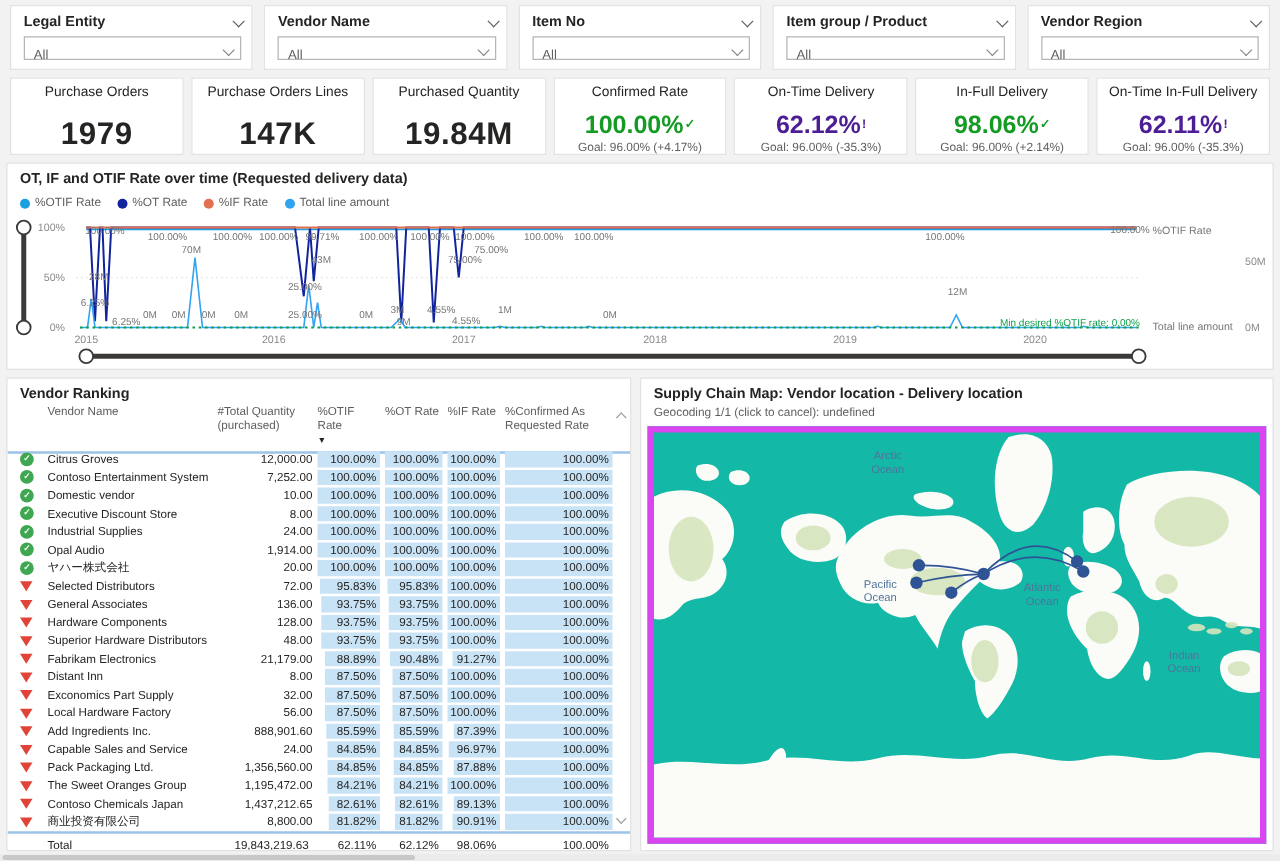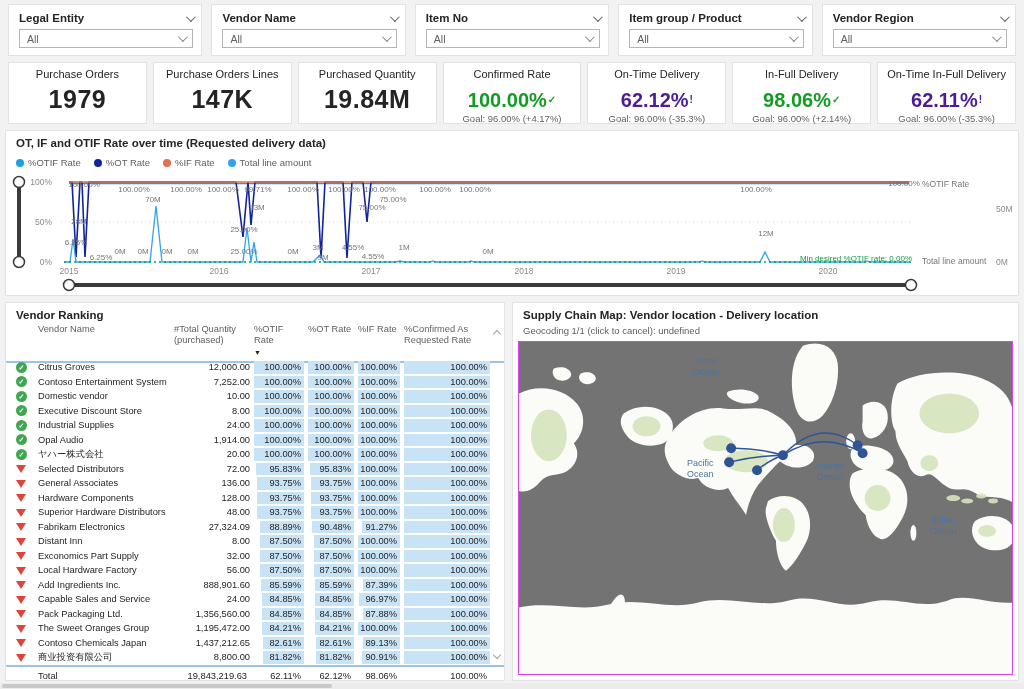--- a/index.html
+++ b/index.html
@@ -5,30 +5,30 @@
   * { margin:0; padding:0; box-sizing:border-box; }
   html,body { width:1024px; height:689px; overflow:hidden; }
   body { font-family:"Liberation Sans", sans-serif; background:#f2f2f2; position:relative; color:#252423; }
   .panel { position:absolute; background:#fff; border:1px solid #e2e2e2; border-radius:1px; }
 
   
   #slicer-row { position:absolute; top:4px; left:8px; right:8px; height:52px; display:flex; gap:9px; }
   .slicer { flex:1; background:#fff; border:1px solid #e2e2e2; padding:5px 8px 4px 10px; }
   .s-head { display:flex; justify-content:space-between; align-items:center; height:16px; }
   .s-title { font-size:11.5px; font-weight:bold; color:#252423; }
-  .s-box { margin-top:3px; border:1px solid #b7b5b3; background:#fff; height:19px; display:flex; justify-content:space-between; align-items:center; padding:8px 7px; }
+  .s-box { margin-top:3px; border:1px solid #b7b5b3; background:#fff; height:19px; display:flex; justify-content:space-between; padding:8px 7px; }
   .s-val { font-size:10.5px; color:#605e5c; }
   .chev { width:7px; height:7px; border-right:1.4px solid #605e5c; border-bottom:1.4px solid #605e5c; transform:rotate(45deg) translateY(-2px); display:inline-block; }
   .chev.light { border-color:#8a8886; }
 
   
   #kpi-row { position:absolute; top:62px; left:8px; right:8px; height:62px; display:flex; gap:6px; }
   .kpi { flex:1; background:#fff; border:1px solid #e2e2e2; text-align:center; padding-top:5px; }
   .kpi-label { font-size:11px; font-weight:normal; color:#252423; white-space:nowrap; }
-  .kpi-val.plain { font-size:25px; font-weight:bold; color:#252423; margin-top:5px; letter-spacing:0.5px; }
+  .kpi-val.plain { font-size:25px; font-weight:bold; color:#252423; margin-top:13px; letter-spacing:0.5px; }
   .kpi-val.goal { font-size:20px; font-weight:bold; margin-top:9px; }
   .kpi-val.good { color:#149b24; }
   .kpi-val.bad  { color:#4c1d95; }
   .kpi-mark { font-size:10px; font-weight:bold; vertical-align:4px; margin-left:1px; }
   .kpi-goal { font-size:9.5px; color:#605e5c; margin-top:1px; }
 
   
   #chart-panel { top:130px; left:5px; width:1014px; height:166px; }
   .panel-title { font-size:11.5px; font-weight:bold; color:#252423; padding:6px 0 0 10px; }
   #legend { position:absolute; top:26px; left:10px; display:flex; gap:13px; align-items:center; }
@@ -54,21 +54,21 @@
   .vcell .bt { position:absolute; right:3px; top:0; line-height:12.5px; }
   #vr-total { position:absolute; top:362px; left:0; right:0; border-top:2px solid #9cc4e8; display:grid; grid-template-columns:18px 132px 76px 50px 46px 42px 86px; gap:4px; padding:2px 10px 0 10px; font-size:9.3px; color:#252423; height:17px; align-items:center; }
   #vr-total .tr-num { text-align:right; padding-right:3px; }
   .vscroll-up, .vscroll-dn { position:absolute; right:4px; width:6px; height:6px; border-right:1.3px solid #a0a0a0; border-bottom:1.3px solid #a0a0a0; }
   .vscroll-up { top:28px; transform:rotate(-135deg); }
   .vscroll-dn { top:349px; transform:rotate(45deg); }
 
   
   #map-panel { top:302px; left:512px; width:507px; height:379px; }
   #map-sub { font-size:9.5px; color:#605e5c; padding:4px 0 0 10px; }
-  #map-box { position:absolute; top:38px; left:5px; right:5px; bottom:5px; border:1px solid #d946ef; background:#737373; overflow:hidden; }
+  #map-box { position:absolute; top:38px; left:5px; right:5px; bottom:5px; border:5px solid #d946ef; background:#14b8a6; overflow:hidden; }
   #map-svg { display:block; }
 
   
   #hscroll { position:absolute; left:0; right:0; top:683px; height:6px; background:#ececec; }
   #hscroll .thumb { position:absolute; left:2px; top:1px; width:330px; height:4px; background:#c8c8c8; border-radius:2px; }
 </style>
 </head>
 <body>
 
 <div id="slicer-row">
@@ -484,21 +484,21 @@
           <span class="bt">100.00%</span>
         </span>
         <span class="vcell">
           <span class="bar" style="width:100%"></span>
           <span class="bt">100.00%</span>
         </span>
     </div>
       <div class="vr-row">
       <span class="vicon bad"></span>
       <span class="vname">Fabrikam Electronics</span>
-      <span class="vqty">27,324.09</span>
+      <span class="vqty">21,179.00</span>
         <span class="vcell">
           <span class="bar" style="width:88.89%"></span>
           <span class="bt">88.89%</span>
         </span>
         <span class="vcell">
           <span class="bar" style="width:90.48%"></span>
           <span class="bt">90.48%</span>
         </span>
         <span class="vcell">
           <span class="bar" style="width:91.27%"></span>

